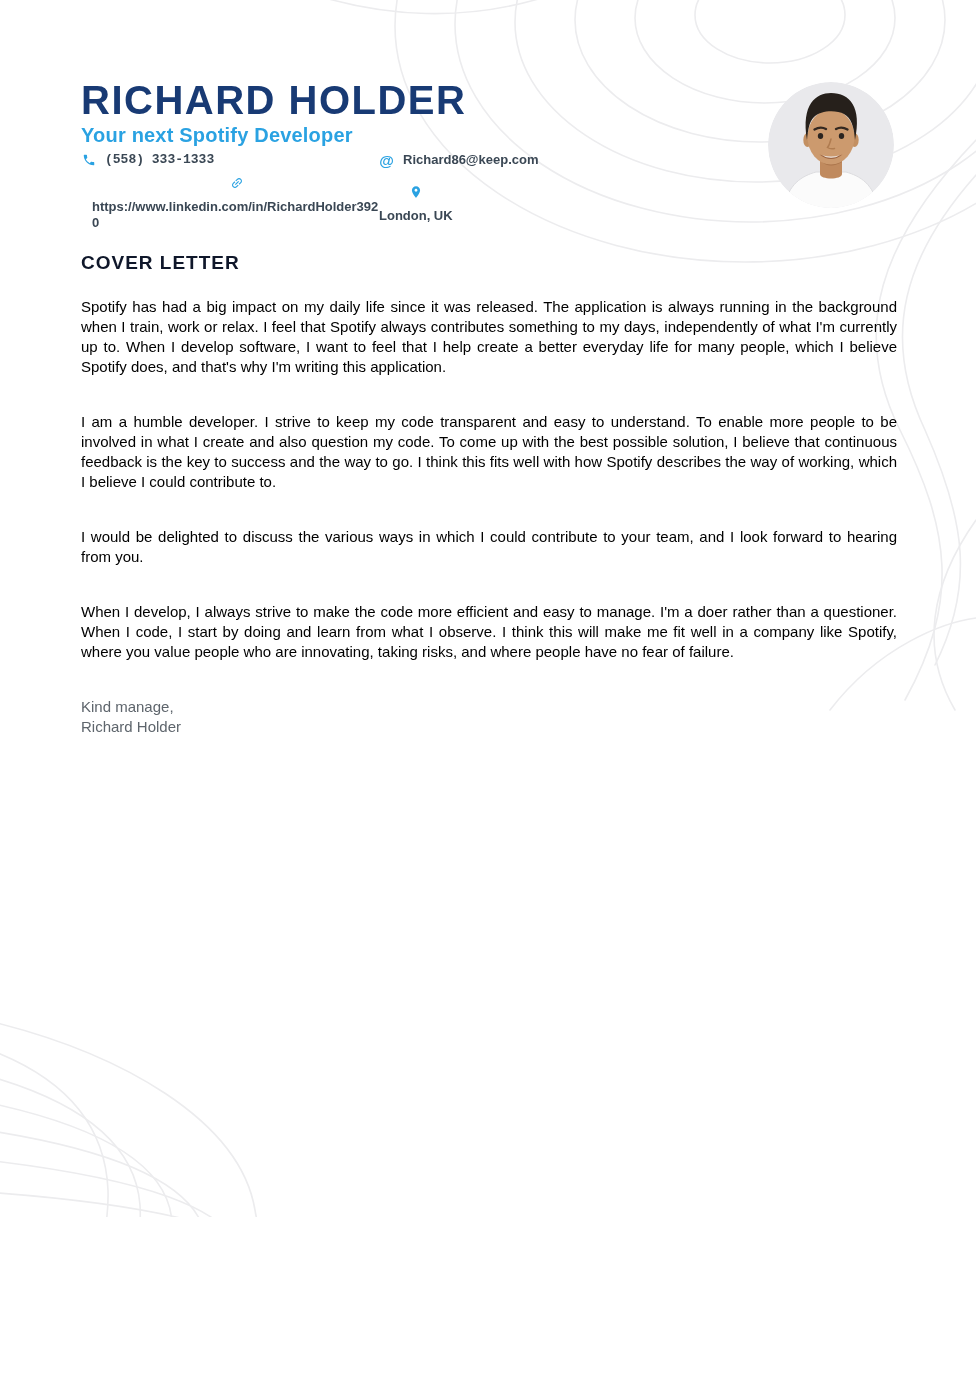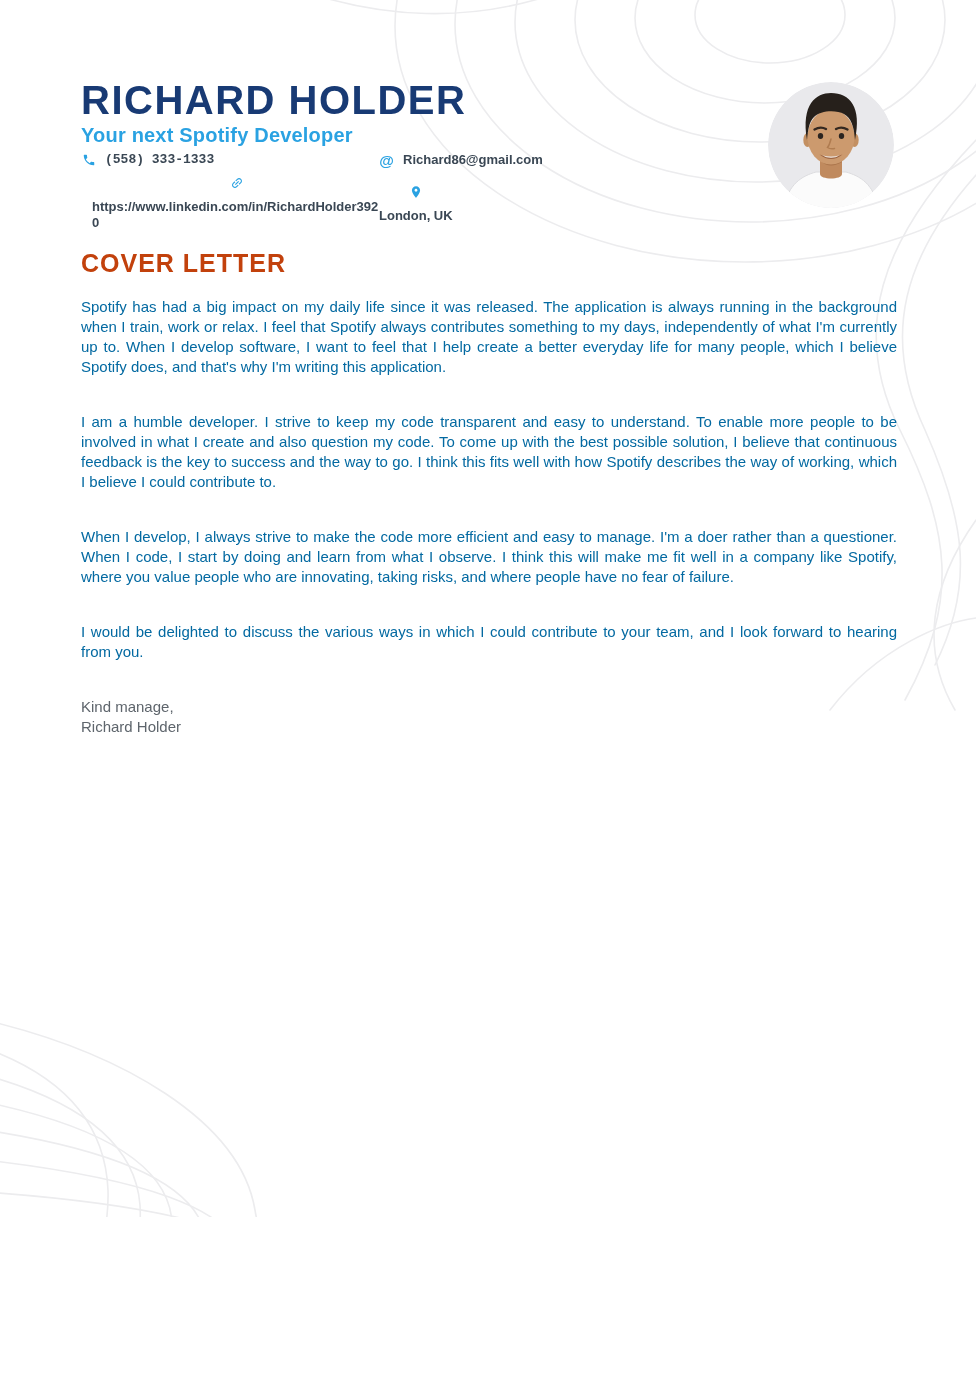--- a/index.html
+++ b/index.html
@@ -88,31 +88,31 @@
   }
 
   
   .letter {
     position: absolute;
     left: 81px;
     top: 250px;
     width: 816px;
   }
   .section-title {
-    font-size: 25px;
+    font-size: 19px;
     line-height: 26px;
     font-weight: 700;
     letter-spacing: 1px;
-    color: #c2410c;
+    color: #0f172a;
     margin: 0 0 21px 0;
   }
   .letter p {
     font-size: 15px;
     line-height: 20px;
-    color: #0369a1;
+    color: #000000;
     text-align: justify;
     margin: 0 0 35px 0;
   }
   .letter .closing-block {
     font-size: 15px;
     line-height: 20px;
     color: #5e656c;
   }
 </style>
 </head>
@@ -161,21 +161,21 @@
             <path d="M6.62 10.79c1.44 2.83 3.76 5.14 6.59 6.59l2.2-2.2c.27-.27.67-.36 1.02-.24 1.12.37 2.33.57 3.57.57.55 0 1 .45 1 1V20c0 .55-.45 1-1 1-9.39 0-17-7.61-17-17 0-.55.45-1 1-1h3.5c.55 0 1 .45 1 1 0 1.25.2 2.45.57 3.57.11.35.03.74-.25 1.02l-2.2 2.2z"></path>
           </svg>
       </span>
       <span class="c-text">(558) 333-1333</span>
     </div>
 
     <div class="contact-item contact-email">
       <span class="c-icon">
         <span class="at-glyph">@</span>
       </span>
-      <span class="c-text">Richard86@gmail.com</span>
+      <span class="c-text">Richard86@keep.com</span>
     </div>
 
     <div class="contact-item contact-linkedin">
       <span class="c-icon">
         <svg viewBox="0 0 24 24">
             <g transform="rotate(-45 12 12)">
               <path d="M3.9 12c0-1.71 1.39-3.1 3.1-3.1h4V7H7c-2.76 0-5 2.24-5 5s2.24 5 5 5h4v-1.9H7c-1.71 0-3.1-1.39-3.1-3.1zM8 13h8v-2H8v2zm9-6h-4v1.9h4c1.71 0 3.1 1.39 3.1 3.1s-1.39 3.1-3.1 3.1h-4V17h4c2.76 0 5-2.24 5-5s-2.24-5-5-5z"></path>
             </g>
           </svg>
       </span>
@@ -229,22 +229,22 @@
         </g>
       </svg>
     </div>
   </header>
 
   <main class="letter">
     <h3 class="section-title">COVER LETTER</h3>
 
     <p>Spotify has had a big impact on my daily life since it was released. The application is always running in the background when I train, work or relax. I feel that Spotify always contributes something to my days, independently of what I'm currently up to. When I develop software, I want to feel that I help create a better everyday life for many people, which I believe Spotify does, and that's why I'm writing this application.</p>
     <p>I am a humble developer. I strive to keep my code transparent and easy to understand. To enable more people to be involved in what I create and also question my code. To come up with the best possible solution, I believe that continuous feedback is the key to success and the way to go. I think this fits well with how Spotify describes the way of working, which I believe I could contribute to.</p>
+    <p>I would be delighted to discuss the various ways in which I could contribute to your team, and I look forward to hearing from you.</p>
     <p>When I develop, I always strive to make the code more efficient and easy to manage. I'm a doer rather than a questioner. When I code, I start by doing and learn from what I observe. I think this will make me fit well in a company like Spotify, where you value people who are innovating, taking risks, and where people have no fear of failure.</p>
-    <p>I would be delighted to discuss the various ways in which I could contribute to your team, and I look forward to hearing from you.</p>
 
     <div class="closing-block">
       <div>Kind manage,</div>
       <div>Richard Holder</div>
     </div>
   </main>
 
 </div>
 
 </body></html>

